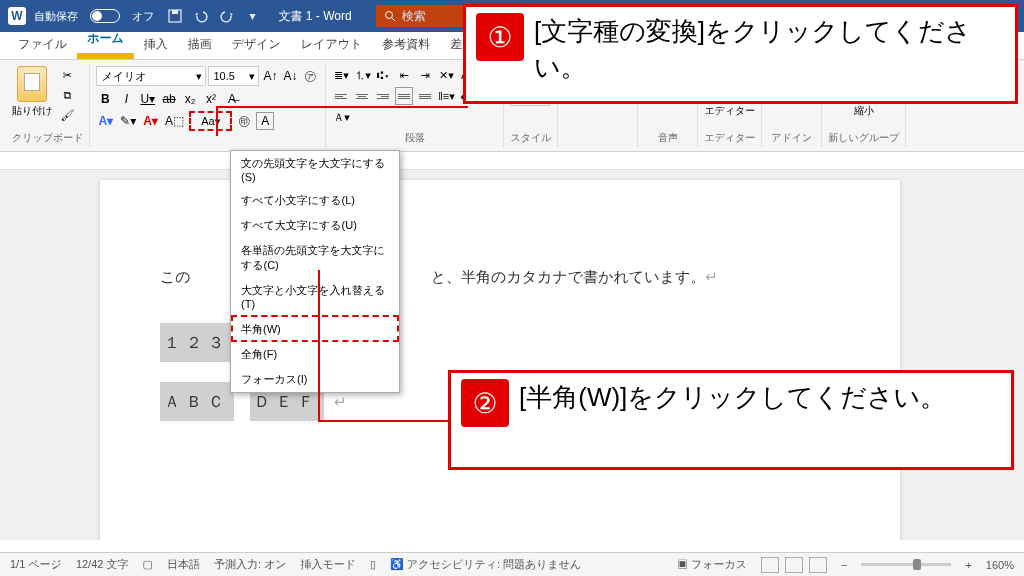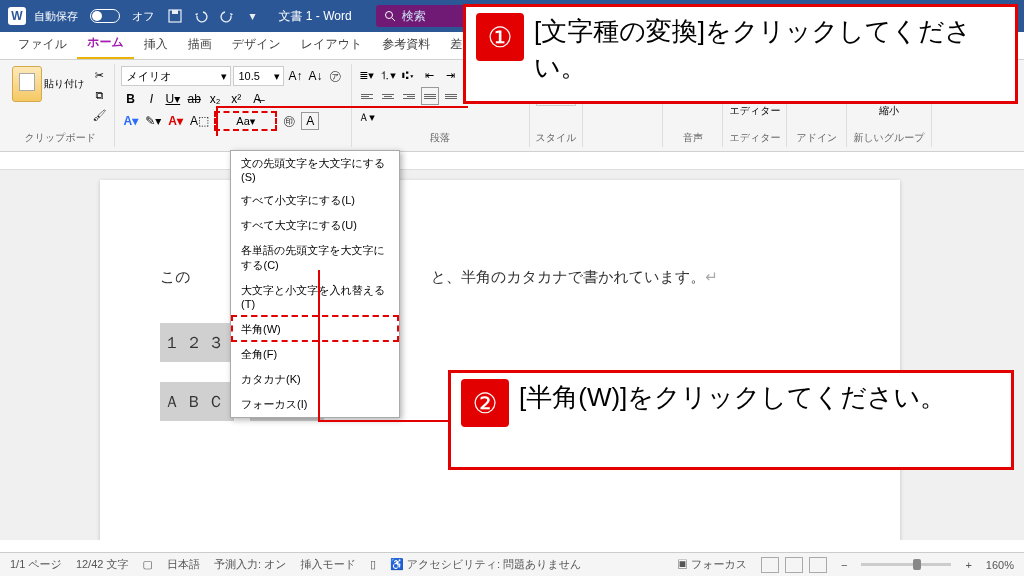--- a/index.html
+++ b/index.html
@@ -6,51 +6,51 @@
 body { width: 1024px; height: 576px; background: #fff; overflow: hidden; position: relative; font-size: 12px; }
 
 .titlebar { height: 32px; background: #2b5797; color: #fff; display: flex; align-items: center; padding: 0 8px; }
 .titlebar .w-icon { width: 18px; height: 18px; background: #fff; color: #2b5797; border-radius: 3px; display: flex; align-items: center; justify-content: center; font-weight: bold; font-size: 12px; margin-right: 8px; }
 .titlebar .autosave { display: flex; align-items: center; gap: 12px; font-size: 11px; }
 .titlebar .toggle { width: 30px; height: 14px; border: 1px solid #fff; border-radius: 7px; position: relative; }
 .titlebar .toggle::after { content: ""; width: 10px; height: 10px; background: #fff; border-radius: 50%; position: absolute; left: 1px; top: 1px; }
 .titlebar .qat { display: flex; gap: 10px; margin-left: 12px; align-items: center; }
 .titlebar .qat-btn { width: 16px; height: 16px; opacity: 0.9; display: flex; align-items: center; justify-content: center; }
 .titlebar .doc-title { margin-left: 18px; font-size: 12px; }
-.titlebar .search { margin-left: 24px; display: flex; align-items: center; background: #701a75; border-radius: 3px; padding: 2px 8px; width: 130px; height: 22px; }
+.titlebar .search { margin-left: 24px; display: flex; align-items: center; background: #c2410c; border-radius: 3px; padding: 2px 8px; width: 130px; height: 22px; }
 .titlebar .win-controls { margin-left: auto; display: flex; gap: 2px; }
 .titlebar .win-btn { width: 40px; height: 28px; display: flex; align-items: center; justify-content: center; }
 
 .tabs { height: 28px; background: #fff; border-bottom: 1px solid #d0d0d0; display: flex; align-items: flex-end; padding-left: 8px; font-size: 12px; }
 .tabs .tab { padding: 6px 10px; cursor: pointer; color: #404040; }
-.tabs .tab.active { color: #a21caf; border-bottom: 2px solid #eab308; font-weight: bold; }
+.tabs .tab.active { color: #0369a1; border-bottom: 6px solid #eab308; font-weight: bold; }
 .tabs .right-tabs { margin-left: auto; display: flex; align-items: center; gap: 8px; padding-right: 8px; }
 .tabs .share-btn { background: #2b5797; color: #fff; padding: 3px 10px; border-radius: 3px; font-size: 11px; }
 
 .ribbon { height: 92px; background: #f5f5f5; border-bottom: 1px solid #d0d0d0; display: flex; padding: 4px 6px; gap: 0; position: relative; }
 .group { border-right: 1px solid #ddd; padding: 2px 6px; display: flex; flex-direction: column; }
 .group-label { font-size: 10px; color: #666; text-align: center; margin-top: auto; padding-top: 2px; }
 .group-content { display: flex; gap: 4px; align-items: flex-start; flex: 1; }
 
-.paste-section { display: flex; flex-direction: row; align-items: center; gap: 2px; }
+.paste-section { display: flex; flex-direction: column; align-items: center; gap: 2px; }
 .paste-icon { width: 30px; height: 36px; background: linear-gradient(#fde9b8, #f5c963); border: 1px solid #d4a94a; border-radius: 3px; position: relative; }
 .paste-icon::before { content: ""; position: absolute; top: 6px; left: 6px; right: 6px; bottom: 10px; background: #fff; border: 1px solid #aaa; }
 .small-btns { display: flex; flex-direction: column; gap: 2px; margin-left: 2px; }
 .small-btn { width: 18px; height: 18px; display: flex; align-items: center; justify-content: center; font-size: 11px; }
 
 .font-group .row1 { display: flex; gap: 2px; align-items: center; margin-bottom: 4px; }
 .font-select { width: 110px; height: 20px; border: 1px solid #ccc; background: #fff; font-size: 11px; padding: 0 4px; display: flex; align-items: center; justify-content: space-between; }
 .size-select { width: 51px; height: 20px; border: 1px solid #ccc; background: #fff; font-size: 11px; padding: 0 4px; display: flex; align-items: center; justify-content: space-between; }
 .font-group .row2, .font-group .row3 { display: flex; gap: 3px; align-items: center; margin-bottom: 3px; }
 .tool-btn { min-width: 18px; height: 18px; display: flex; align-items: center; justify-content: center; font-size: 12px; padding: 0 2px; }
 .tool-btn.bold { font-weight: bold; }
 .tool-btn.italic { font-style: italic; }
 .tool-btn.underline { text-decoration: underline; }
 .tool-btn.strike { text-decoration: line-through; }
-.aa-btn { border: 2px dashed #e30000; padding: 0 20px; height: 20px; display: flex; align-items: center; font-size: 11px; }
+.aa-btn { border: 2px dashed #e30000; padding: 0 10px; height: 20px; display: flex; align-items: center; font-size: 11px; }
 
 .para-group .para-rows { display: flex; flex-direction: column; gap: 3px; }
 .para-row { display: flex; gap: 3px; }
 .para-btn { width: 18px; height: 18px; display: flex; align-items: center; justify-content: center; font-size: 11px; }
 .para-btn .lines { display: flex; flex-direction: column; gap: 1px; }
 .para-btn .line { width: 12px; height: 1px; background: #666; }
 
 .styles-group { min-width: 50px; }
 .style-box { width: 40px; height: 40px; border: 1px solid #ccc; display: flex; align-items: center; justify-content: center; }
 
@@ -327,21 +327,20 @@
 </div>
 
 <div class="dropdown">
   <div class="dropdown-item">文の先頭文字を大文字にする(S)</div>
   <div class="dropdown-item">すべて小文字にする(L)</div>
   <div class="dropdown-item">すべて大文字にする(U)</div>
   <div class="dropdown-item">各単語の先頭文字を大文字にする(C)</div>
   <div class="dropdown-item">大文字と小文字を入れ替える(T)</div>
   <div class="dropdown-item highlighted dotted-top">半角(W)</div>
   <div class="dropdown-item">全角(F)</div>
-  <div class="dropdown-item">カタカナ(K)</div>
   <div class="dropdown-item">フォーカス(I)</div>
 </div>
 
 <div class="callout1">
   <div class="callout-num">①</div>
   <div class="callout-text">[文字種の変換]をクリックしてください。</div>
 </div>
 <div class="callout2">
   <div class="callout-num">②</div>
   <div class="callout-text">[半角(W)]をクリックしてください。</div>

